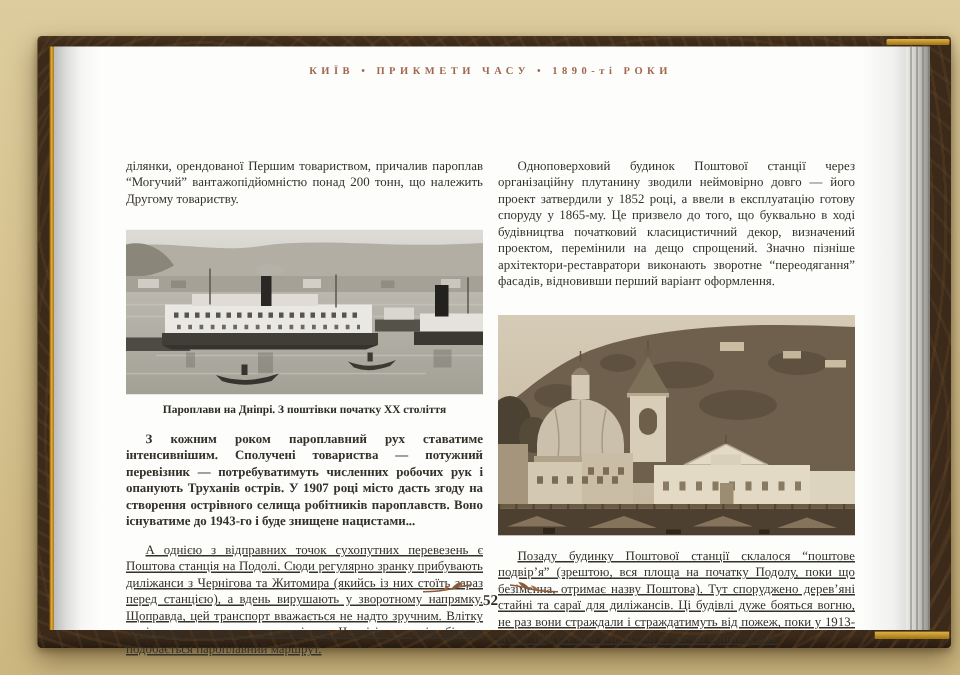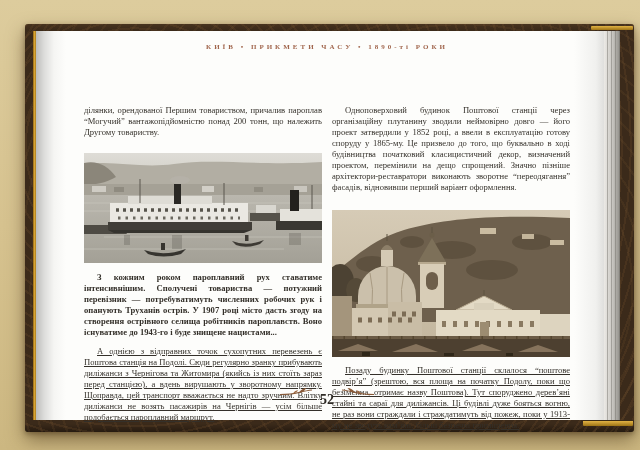--- a/index.html
+++ b/index.html
@@ -64,21 +64,21 @@
   figure.right-fig{margin-top:17px;}
   figure svg{display:block;}
   figcaption{
     margin-top:5px;font-size:7.6px;font-weight:bold;text-align:center;
     color:#2e2a24;line-height:10px;
   }
   .folio{
     position:absolute;top:354px;left:48px;width:486px;height:14px;
     display:flex;align-items:center;justify-content:center;gap:7px;
   }
-  .folio-number{font-size:14px;font-weight:bold;color:#2f2b26;margin-top:16px;}
+  .folio-number{font-size:10px;font-weight:bold;color:#2f2b26;margin-top:16px;}
   .flip{transform:scaleX(-1);}
 </style>
 </head>
 <body>
 
 <div class="scene">
   <div class="book">
     <div class="gilt-left"></div>
     <div class="gilt-corner-top"></div>
     <div class="gilt-corner-bottom"></div>
@@ -140,20 +140,21 @@
               <g fill="#4a4841" opacity=".25">
                 <rect x="88" y="82" width="10" height="14"></rect>
                   <rect x="205" y="80" width="12" height="12"></rect>
                   <rect x="40" y="82" width="6" height="10"></rect>
               </g>
               <path d="M60,97 Q80,104 102,96 L97,101 Q79,106 64,101 Z" fill="#36342f"></path>
               <rect x="77" y="90" width="4" height="7" fill="#36342f"></rect>
               <path d="M148,88 Q163,94 180,87 L176,91 Q162,96 152,92 Z" fill="#3d3a34"></path>
               <rect x="161" y="82" width="3.5" height="6" fill="#3d3a34"></rect>
             </svg>
+            <figcaption>Пароплави на Дніпрі. З поштівки початку XX століття</figcaption>
           </figure>
 
           <p class="body-text p-gap">З кожним роком пароплавний рух ставатиме інтенсивнішим. Сполучені товариства — потужний перевізник — потребуватимуть численних робочих рук і опанують Труханів острів. У 1907 році місто дасть згоду на створення острівного селища робітників пароплавств. Воно існуватиме до 1943-го і буде знищене нацистами...</p>
           <p class="body-text p-gap2">А однією з відправних точок сухопутних перевезень є Поштова станція на Подолі. Сюди регулярно зранку прибувають диліжанси з Чернігова та Житомира (якийсь із них стоїть зараз перед станцією), а вдень вирушають у зворотному напрямку. Щоправда, цей транспорт вважається не надто зручним. Влітку диліжанси не возять пасажирів на Чернігів — усім більше подобається пароплавний маршрут.</p>
         </div>
 
         <div class="col">
           <p class="body-text">Одноповерховий будинок Поштової станції через організаційну плутанину зводили неймовірно довго — його проект затвердили у 1852 році, а ввели в експлуатацію готову споруду у 1865-му. Це призвело до того, що буквально в ході будівництва початковий класицистичний декор, визначений проектом, перемінили на дещо спрощений. Значно пізніше архітектори-реставратори виконають зворотне “переодягання” фасадів, відновивши перший варіант оформлення.</p>
 
           <figure class="right-fig">

